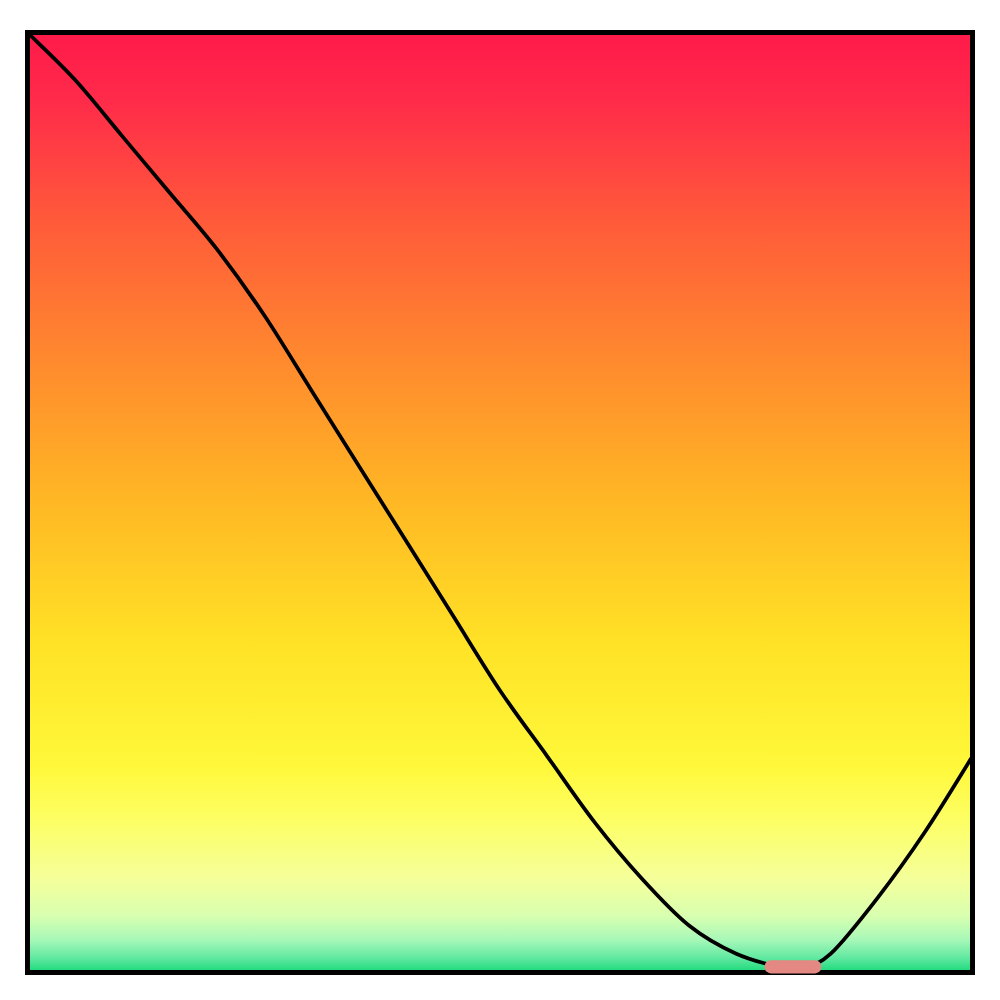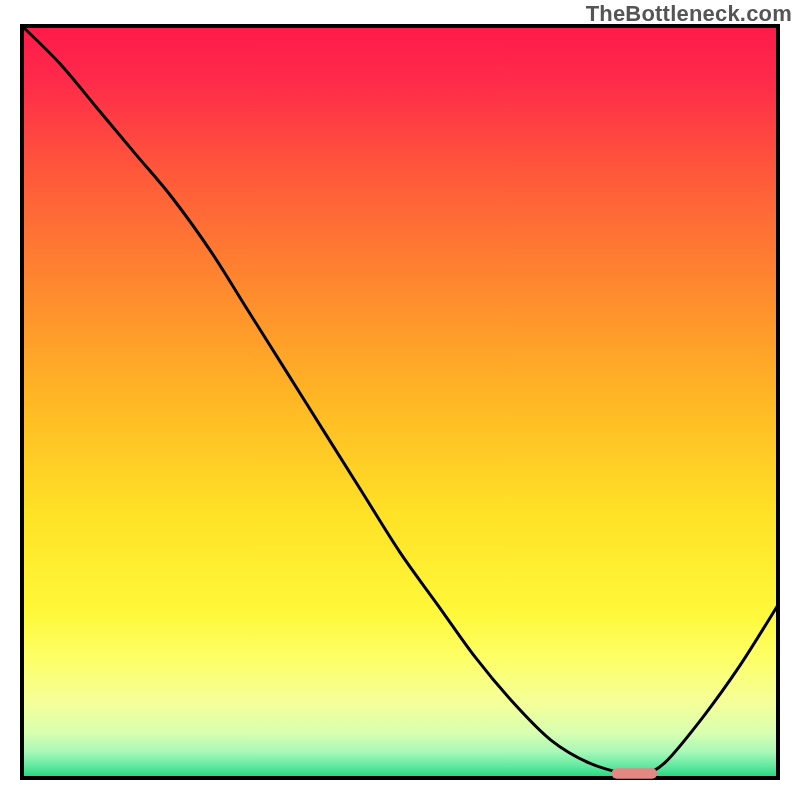--- a/index.html
+++ b/index.html
@@ -27,21 +27,20 @@
   }
   svg {
     display: block;
   }
 </style>
 </head>
 <body>
 
 <div class="chart-container">
 
-  <div class="watermark">TheBottleneck.com</div>
 
   <svg width="800" height="800" viewBox="0 0 800 800">
     <defs>
       <linearGradient id="bg-grad" x1="0" y1="0" x2="0" y2="1">
 
       <stop offset="0%" stop-color="#ff1a4a"></stop>
           <stop offset="7.000000000000001%" stop-color="#ff2a4a"></stop>
           <stop offset="20%" stop-color="#ff5a3a"></stop>
           <stop offset="35%" stop-color="#ff8a2e"></stop>
           <stop offset="50%" stop-color="#ffb824"></stop>

